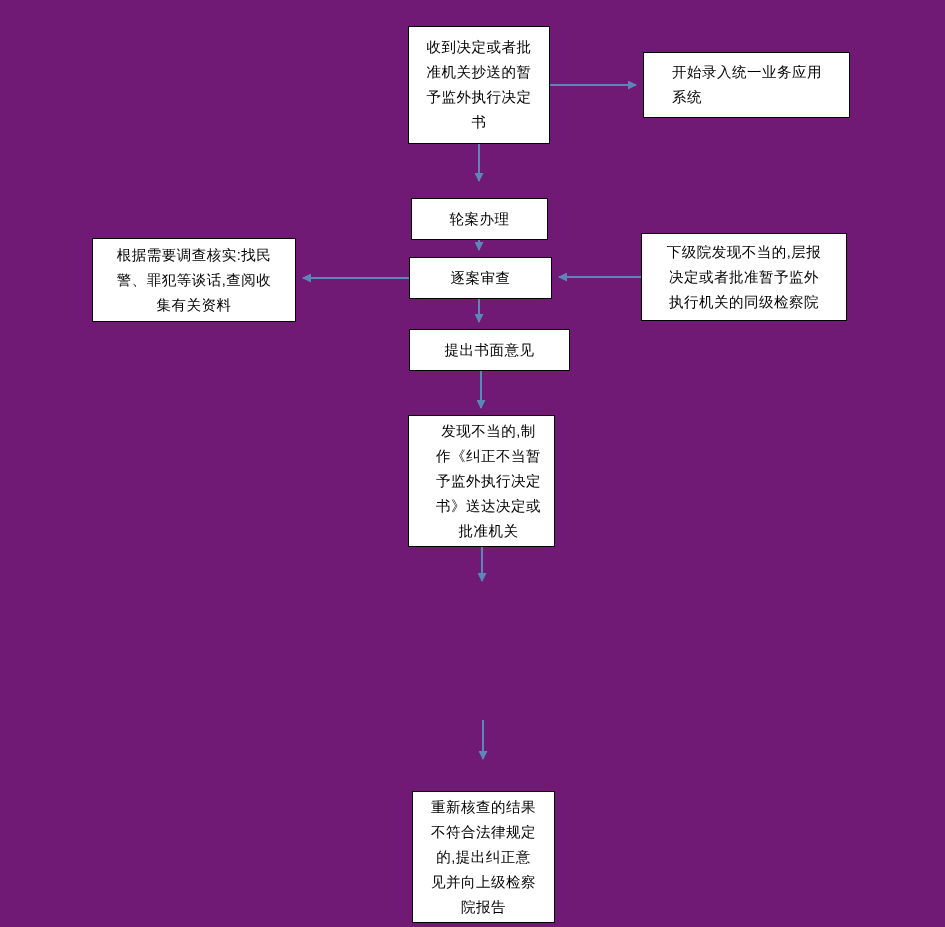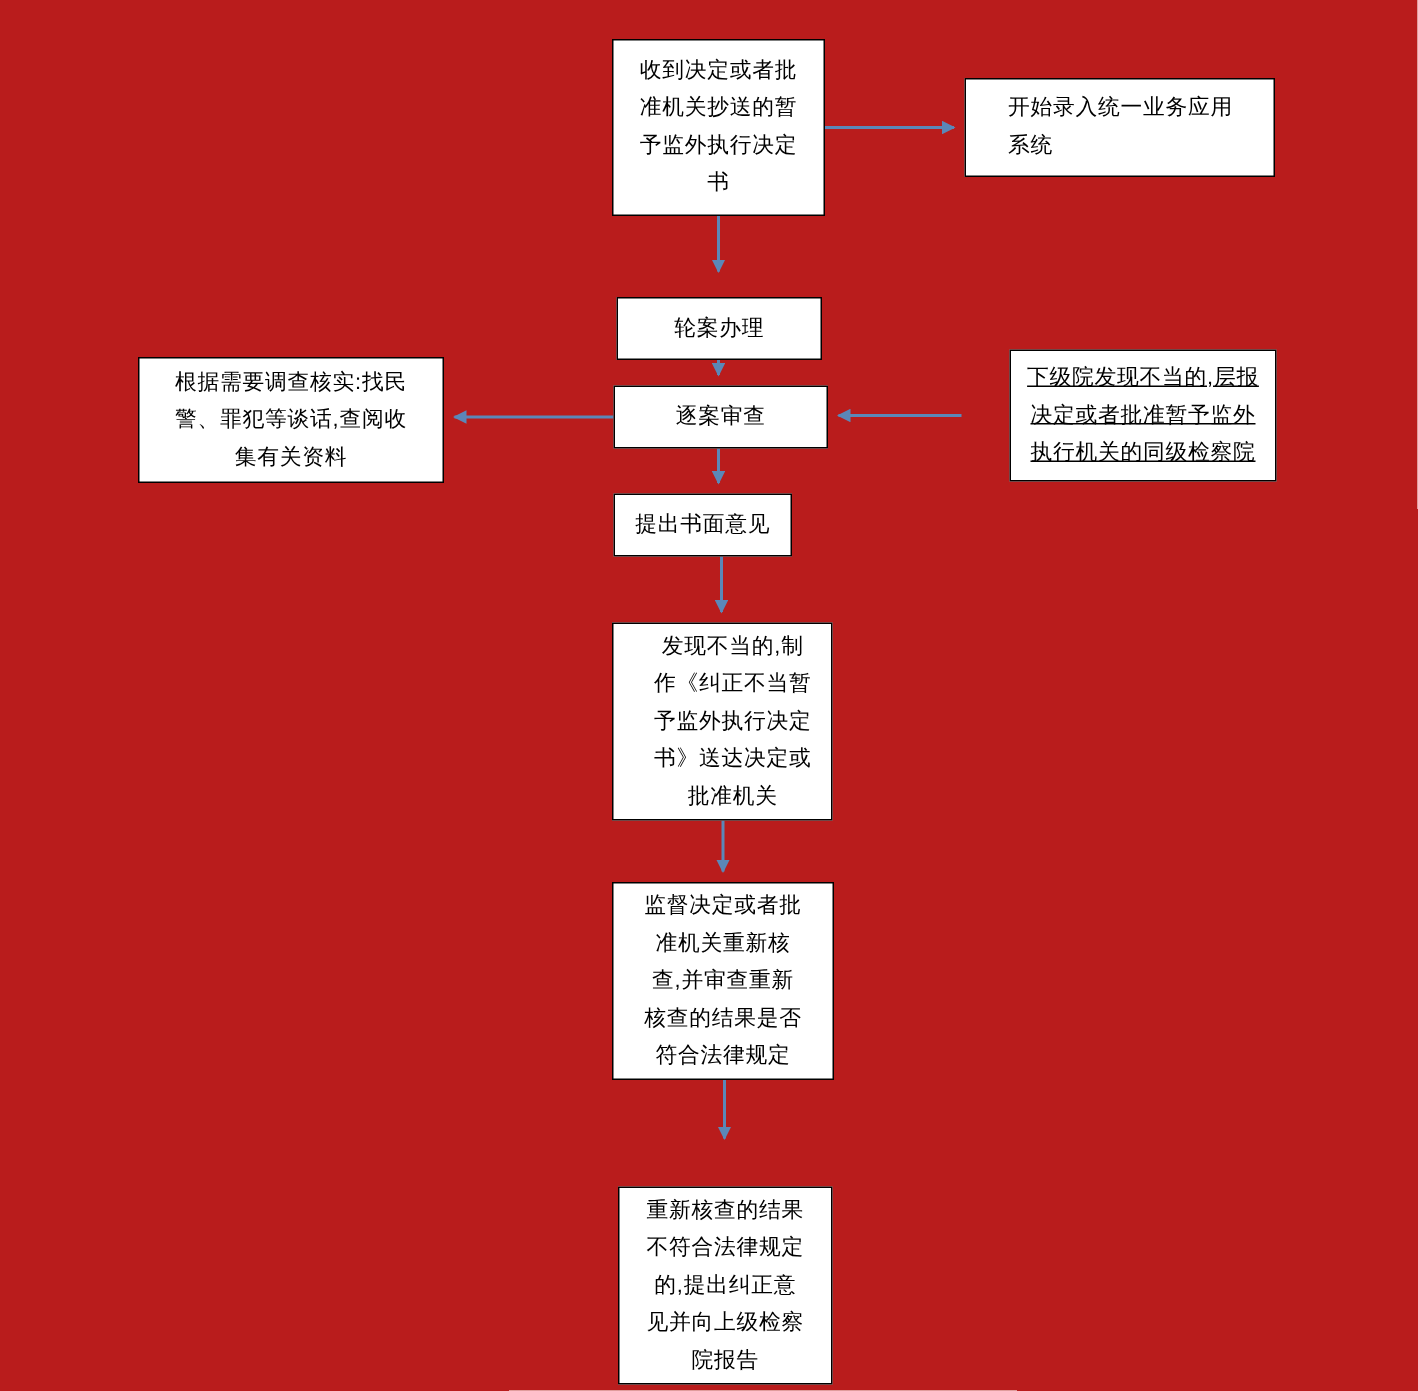--- a/index.html
+++ b/index.html
@@ -7,21 +7,21 @@
     padding: 0;
     background: #ffffff;
   }
   body {
     font-family: "Liberation Sans", "DejaVu Sans", sans-serif;
   }
   #canvas {
     position: relative;
     width: 945px;
     height: 927px;
-    background: #b91c1c;
+    background: #701a75;
     overflow: hidden;
   }
   .node {
     position: absolute;
     box-sizing: border-box;
     border: 1px solid #000000;
     background: #ffffff;
     color: #000000;
     font-size: 14.5px;
     line-height: 25px;
@@ -95,45 +95,38 @@
   <div class="node" style="left:409px; top:257px; width:143px; height:42px;">
     <span>逐案审查</span>
   </div>
 
   <div class="node" style="left:92px; top:238px; width:204px; height:84px;">
     <span>根据需要调查核实:找民
 警、罪犯等谈话,查阅收
 集有关资料</span>
   </div>
 
-  <div class="node" style="left:673px; top:233px; width:178px; height:88px;text-decoration:underline;">
+  <div class="node" style="left:641px; top:233px; width:206px; height:88px;">
     <span>下级院发现不当的,层报
 决定或者批准暂予监外
 执行机关的同级检察院</span>
   </div>
 
-  <div class="node" style="left:409px; top:329px; width:119px; height:42px;">
+  <div class="node" style="left:409px; top:329px; width:161px; height:42px;">
     <span>提出书面意见</span>
   </div>
 
   <div class="node" style="left:408px; top:415px; width:147px; height:132px;padding-left:20px;">
     <span>发现不当的,制
 作《纠正不当暂
 予监外执行决定
 书》送达决定或
 批准机关</span>
   </div>
 
-  <div class="node" style="left:408px; top:588px; width:148px; height:132px;">
-    <span>监督决定或者批
-准机关重新核
-查,并审查重新
-核查的结果是否
-符合法律规定</span>
-  </div>
 
   <div class="node" style="left:412px; top:791px; width:143px; height:132px;">
     <span>重新核查的结果
 不符合法律规定
 的,提出纠正意
 见并向上级检察
 院报告</span>
   </div>
 
 </div>

